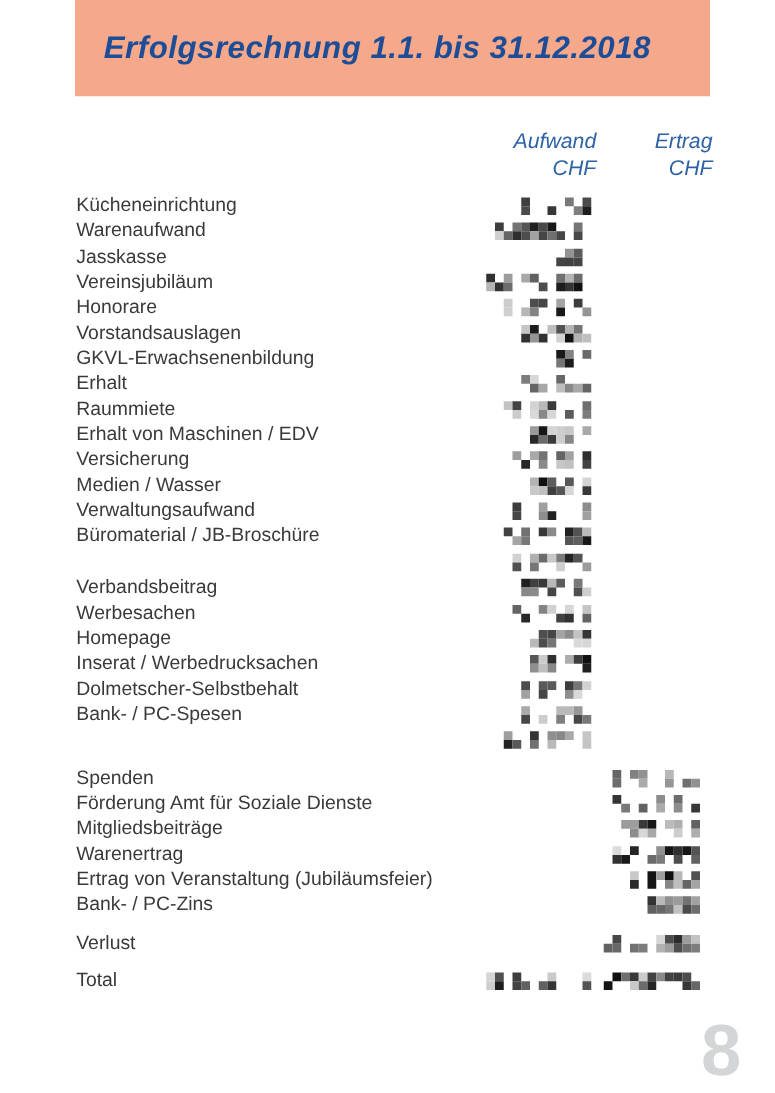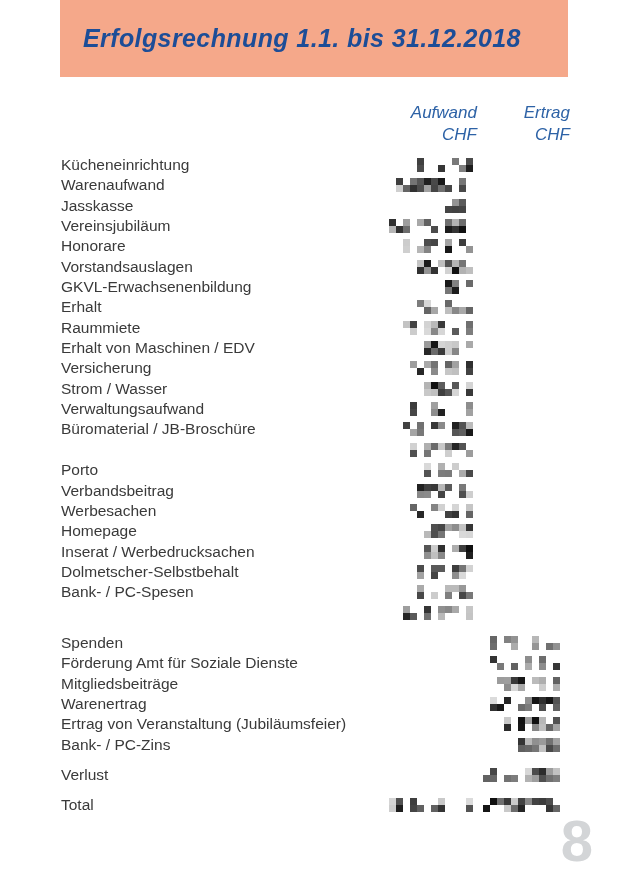--- a/index.html
+++ b/index.html
@@ -321,21 +321,21 @@
             <span class="cell"></span>
             <span class="cell" style="background: rgb(138, 138, 138);"></span>
             <span class="cell"></span>
             <span class="cell" style="background: rgb(198, 198, 198);"></span>
             <span class="cell" style="background: rgb(192, 192, 192);"></span>
             <span class="cell"></span>
             <span class="cell" style="background: rgb(66, 66, 66);"></span>
           </div>
         </div>
         <div class="row">
-          <span class="label">Strom / Wasser</span>
+          <span class="label">Medien / Wasser</span>
           <div class="mosaic val-aufwand" style="grid-template-columns: repeat(7, 7px);">
             <span class="cell" style="background: rgb(180, 180, 180);"></span>
             <span class="cell" style="background: rgb(16, 16, 16);"></span>
             <span class="cell" style="background: rgb(93, 93, 93);"></span>
             <span class="cell"></span>
             <span class="cell" style="background: rgb(88, 88, 88);"></span>
             <span class="cell"></span>
             <span class="cell" style="background: rgb(212, 212, 212);"></span>
             <span class="cell" style="background: rgb(200, 200, 200);"></span>
             <span class="cell" style="background: rgb(192, 192, 192);"></span>
@@ -407,39 +407,20 @@
             <span class="cell"></span>
             <span class="cell" style="background: rgb(80, 80, 80);"></span>
             <span class="cell"></span>
             <span class="cell" style="background: rgb(118, 118, 118);"></span>
             <span class="cell"></span>
             <span class="cell"></span>
             <span class="cell" style="background: rgb(206, 206, 206);"></span>
             <span class="cell"></span>
             <span class="cell"></span>
             <span class="cell" style="background: rgb(156, 156, 156);"></span>
-          </div>
-        </div>
-        <div class="row">
-          <span class="label">Porto</span>
-          <div class="mosaic val-aufwand" style="grid-template-columns: repeat(7, 7px);">
-            <span class="cell" style="background: rgb(217, 217, 217);"></span>
-            <span class="cell"></span>
-            <span class="cell" style="background: rgb(177, 177, 177);"></span>
-            <span class="cell"></span>
-            <span class="cell" style="background: rgb(205, 205, 205);"></span>
-            <span class="cell"></span>
-            <span class="cell"></span>
-            <span class="cell" style="background: rgb(83, 83, 83);"></span>
-            <span class="cell"></span>
-            <span class="cell" style="background: rgb(125, 125, 125);"></span>
-            <span class="cell" style="background: rgb(123, 123, 123);"></span>
-            <span class="cell"></span>
-            <span class="cell" style="background: rgb(171, 171, 171);"></span>
-            <span class="cell" style="background: rgb(73, 73, 73);"></span>
           </div>
         </div>
         <div class="row">
           <span class="label">Verbandsbeitrag</span>
           <div class="mosaic val-aufwand" style="grid-template-columns: repeat(8, 7px);">
             <span class="cell" style="background: rgb(33, 33, 33);"></span>
             <span class="cell" style="background: rgb(63, 63, 63);"></span>
             <span class="cell" style="background: rgb(56, 56, 56);"></span>
             <span class="cell" style="background: rgb(184, 184, 184);"></span>
             <span class="cell" style="background: rgb(91, 91, 91);"></span>

